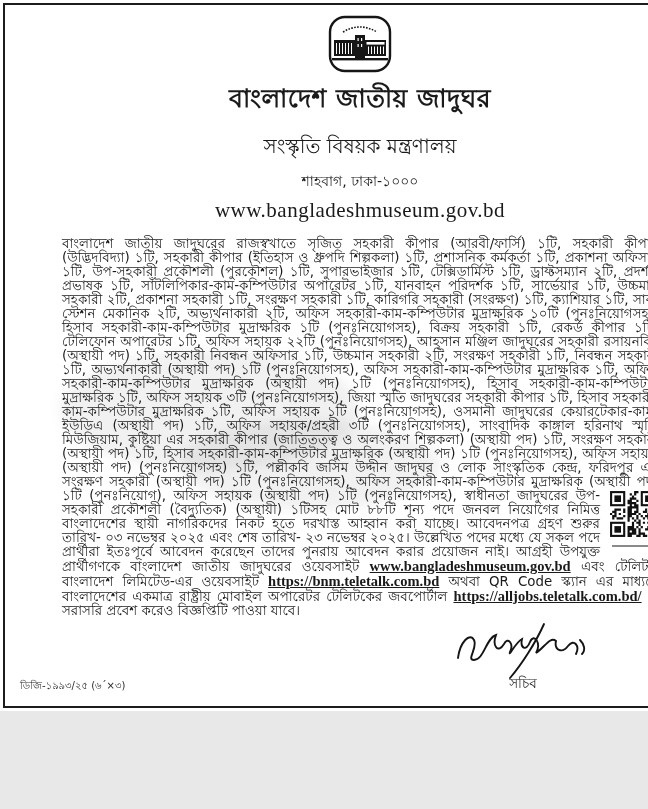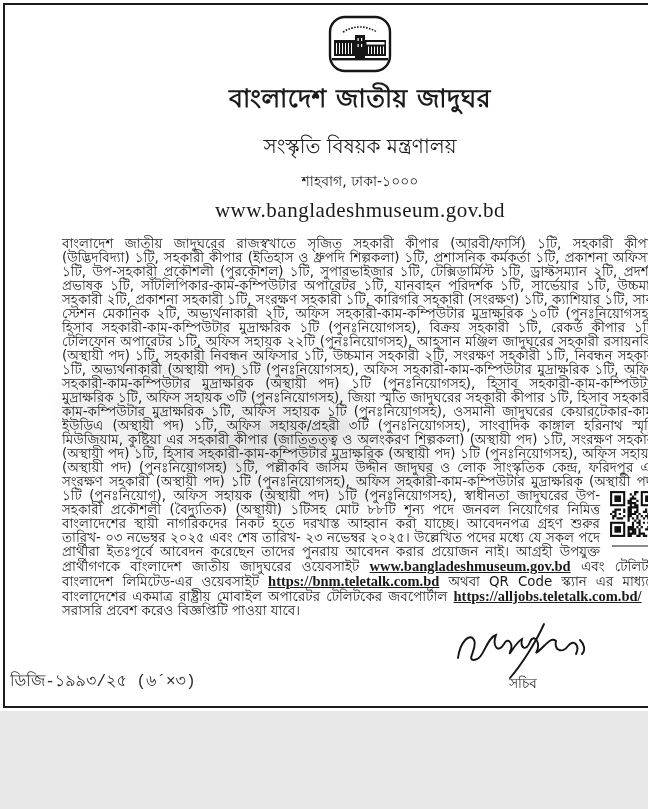--- a/index.html
+++ b/index.html
@@ -51,22 +51,22 @@
     width:250px;
     margin:2px 36px 0 auto;
     text-align:center;
     line-height:18px;
     font-size:13.5px;
   }
   .sign-scribble{ display:block; margin:0 auto -8px auto; }
   .sign-role{ font-size:13.5px; }
 
   .print-ref{
-    position:absolute; left:10px; bottom:16px;
-    font-size:16px; color:#2a2a2a; z-index:2;font-family:Liberation Mono, monospace;
+    position:absolute; left:20px; bottom:16px;
+    font-size:10px; color:#2a2a2a; z-index:2;
   }
 </style>
 </head>
 <body>
 
 <div class="page">
   <div class="frame"></div>
   <div class="smudge a"></div>
   <div class="smudge b"></div>
 

